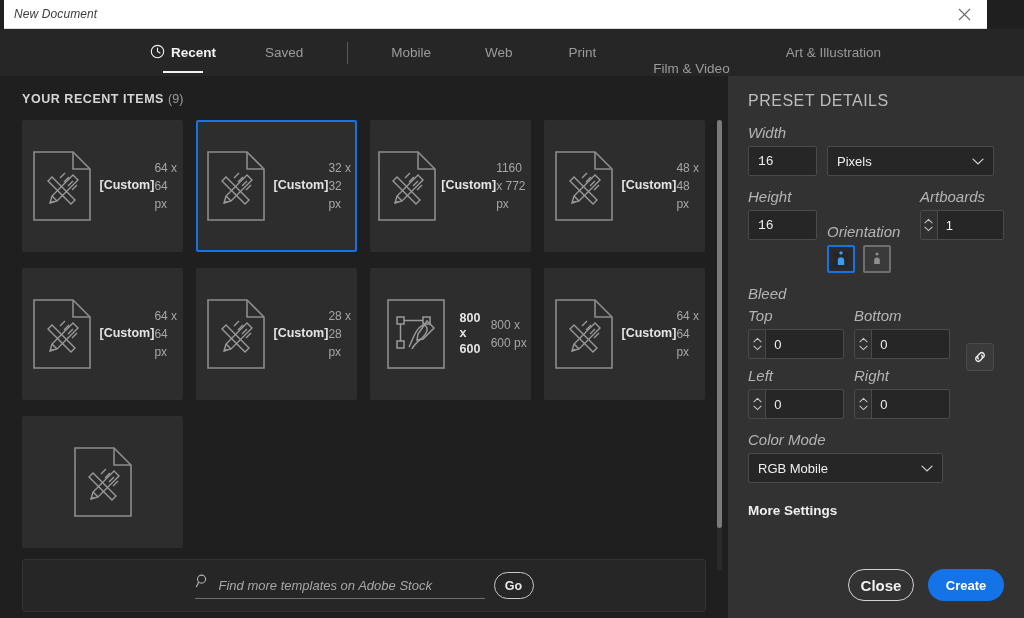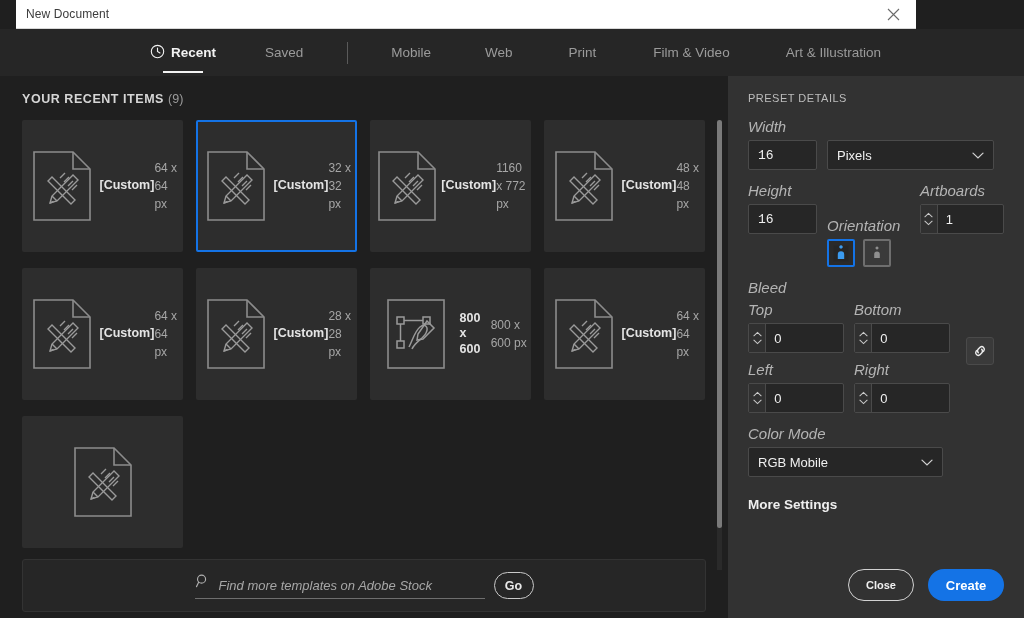--- a/index.html
+++ b/index.html
@@ -11,25 +11,26 @@
     -webkit-font-smoothing: antialiased;
   }
   .app {
     position: relative;
     width: 1024px; height: 618px;
     background: #1f1f1f;
   }
 
   
   .titlebar {
-    position: absolute; top: 0; left: 16px;
-    width: 900px; height: 29px;
+    position: absolute; top: 0; left: 4px;
+    width: 983px; height: 29px;
     background: #ffffff;
     display: flex; align-items: center;
     border-bottom: 1px solid #d8d8d8;
+    font-style: italic;
   }
   .titlebar-text {
     margin-left: 10px;
     font-size: 12px;
     color: #3c3c3c;
     letter-spacing: .1px;
   }
   .titlebar-close {
     position: absolute; right: 0; top: 0;
     width: 46px; height: 29px;
@@ -186,21 +187,21 @@
 
   
   .right-panel {
     position: absolute;
     top: 76px; left: 728px;
     width: 296px; height: 542px;
     background: #323232;
     padding: 16px 20px 0 20px;
   }
   .preset-label {
-    font-size: 11px;
+    font-size: 16px;
     letter-spacing: .5px;
     color: #bdbdbd;
   }
   .doc-name {
     margin-top: 10px;
     font-size: 19px;
     color: #f2f2f2;
     background: transparent;
     border: none; outline: none;
     width: 100%;
@@ -299,21 +300,21 @@
     right: 20px; bottom: 17px;
     display: flex; align-items: center; gap: 14px;
   }
   .btn-close {
     width: 66px; height: 32px;
     border: 1px solid #d2d2d2;
     border-radius: 16px;
     background: transparent;
     color: #f0f0f0;
     font-family: "Liberation Sans", sans-serif;
-    font-size: 11px; font-weight: bold;
+    font-size: 15px; font-weight: bold;
     cursor: pointer;
   }
   .btn-create {
     width: 76px; height: 32px;
     border: none;
     border-radius: 16px;
     background: #1473e6;
     color: #ffffff;
     font-family: "Liberation Sans", sans-serif;
     font-size: 13px; font-weight: bold;
@@ -351,21 +352,21 @@
     <div class="tab-sep" style="margin-left:42px;"></div>
     <div class="tab" style="margin-left:41px;">
       <span>Mobile</span>
     </div>
     <div class="tab" style="margin-left:50px;">
       <span>Web</span>
     </div>
     <div class="tab" style="margin-left:52px;">
       <span>Print</span>
     </div>
-    <div class="tab" style="margin-left:53px;">
+    <div class="tab" style="margin-left:53px;align-items:flex-end;">
       <span>Film &amp; Video</span>
     </div>
     <div class="tab" style="margin-left:52px;">
       <span>Art &amp; Illustration</span>
     </div>
   </div>
 
   <div class="left-panel">
     <div class="recent-header">
       <span>YOUR RECENT ITEMS</span>

